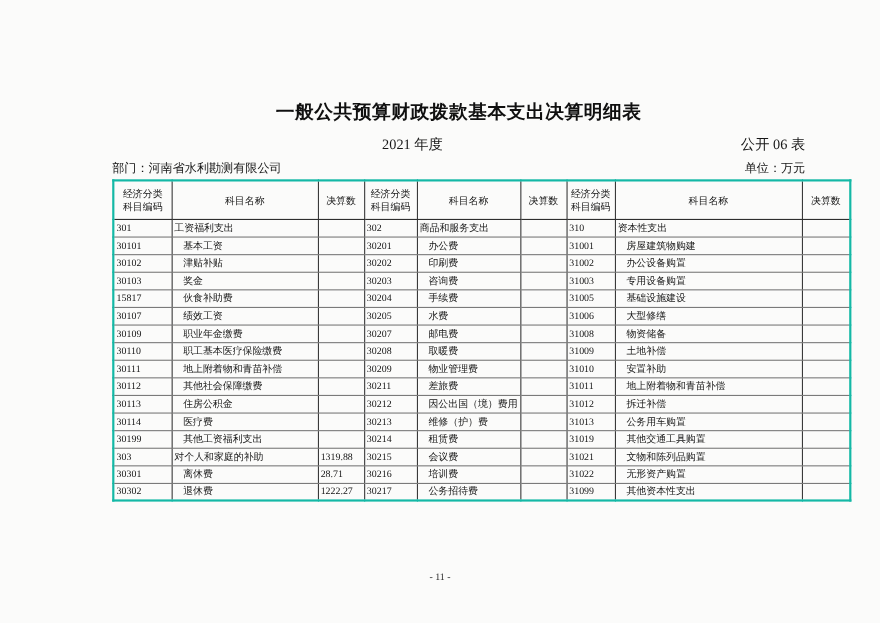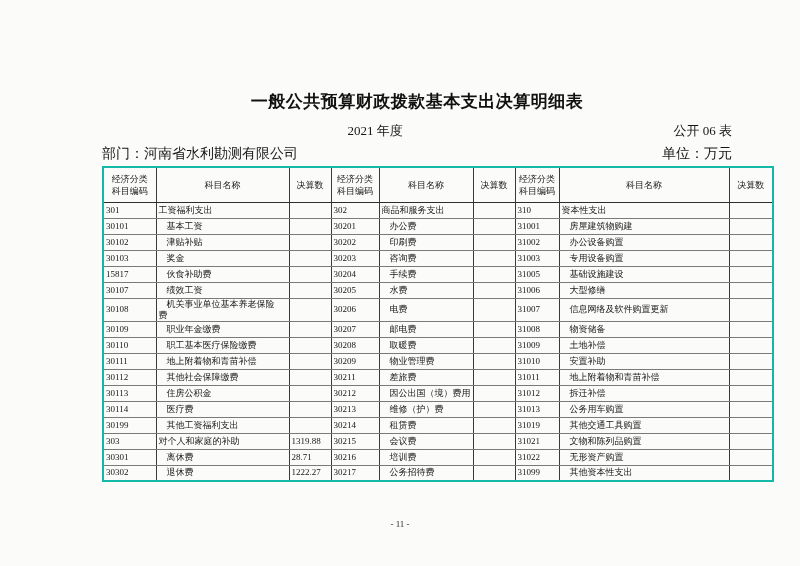--- a/index.html
+++ b/index.html
@@ -28,21 +28,21 @@
     margin-top: 9px;
     font-size: 13px;
   }
   .meta-row-1 .center-cell { grid-column: 2; transform: translateX(-42px); }
   .meta-row-1 .right-cell  { grid-column: 3; justify-self: end; }
   .meta-row-2 {
     display: flex;
     justify-content: space-between;
     align-items: flex-end;
     margin-top: 5px;
-    font-size: 14px;
+    font-size: 11px;
   }
   table.budget {
     border-collapse: collapse;
     table-layout: fixed;
     width: 670px;
     margin-top: 3px;
     border: 2px solid #14b8a6;
   }
   .budget th, .budget td {
     border-top: 1px solid #7a7a7a;
@@ -182,32 +182,20 @@
           <td class="name sub">绩效工资</td>
           <td class="val"></td>
           <td class="code">30205</td>
           <td class="name sub">水费</td>
           <td class="val"></td>
           <td class="code">31006</td>
           <td class="name sub">大型修缮</td>
           <td class="val"></td>
         </tr>
         <tr>
-          <td class="code">30108</td>
-          <td class="name sub">机关事业单位基本养老保险
-费</td>
-          <td class="val"></td>
-          <td class="code">30206</td>
-          <td class="name sub">电费</td>
-          <td class="val"></td>
-          <td class="code">31007</td>
-          <td class="name sub">信息网络及软件购置更新</td>
-          <td class="val"></td>
-        </tr>
-        <tr>
           <td class="code">30109</td>
           <td class="name sub">职业年金缴费</td>
           <td class="val"></td>
           <td class="code">30207</td>
           <td class="name sub">邮电费</td>
           <td class="val"></td>
           <td class="code">31008</td>
           <td class="name sub">物资储备</td>
           <td class="val"></td>
         </tr>

